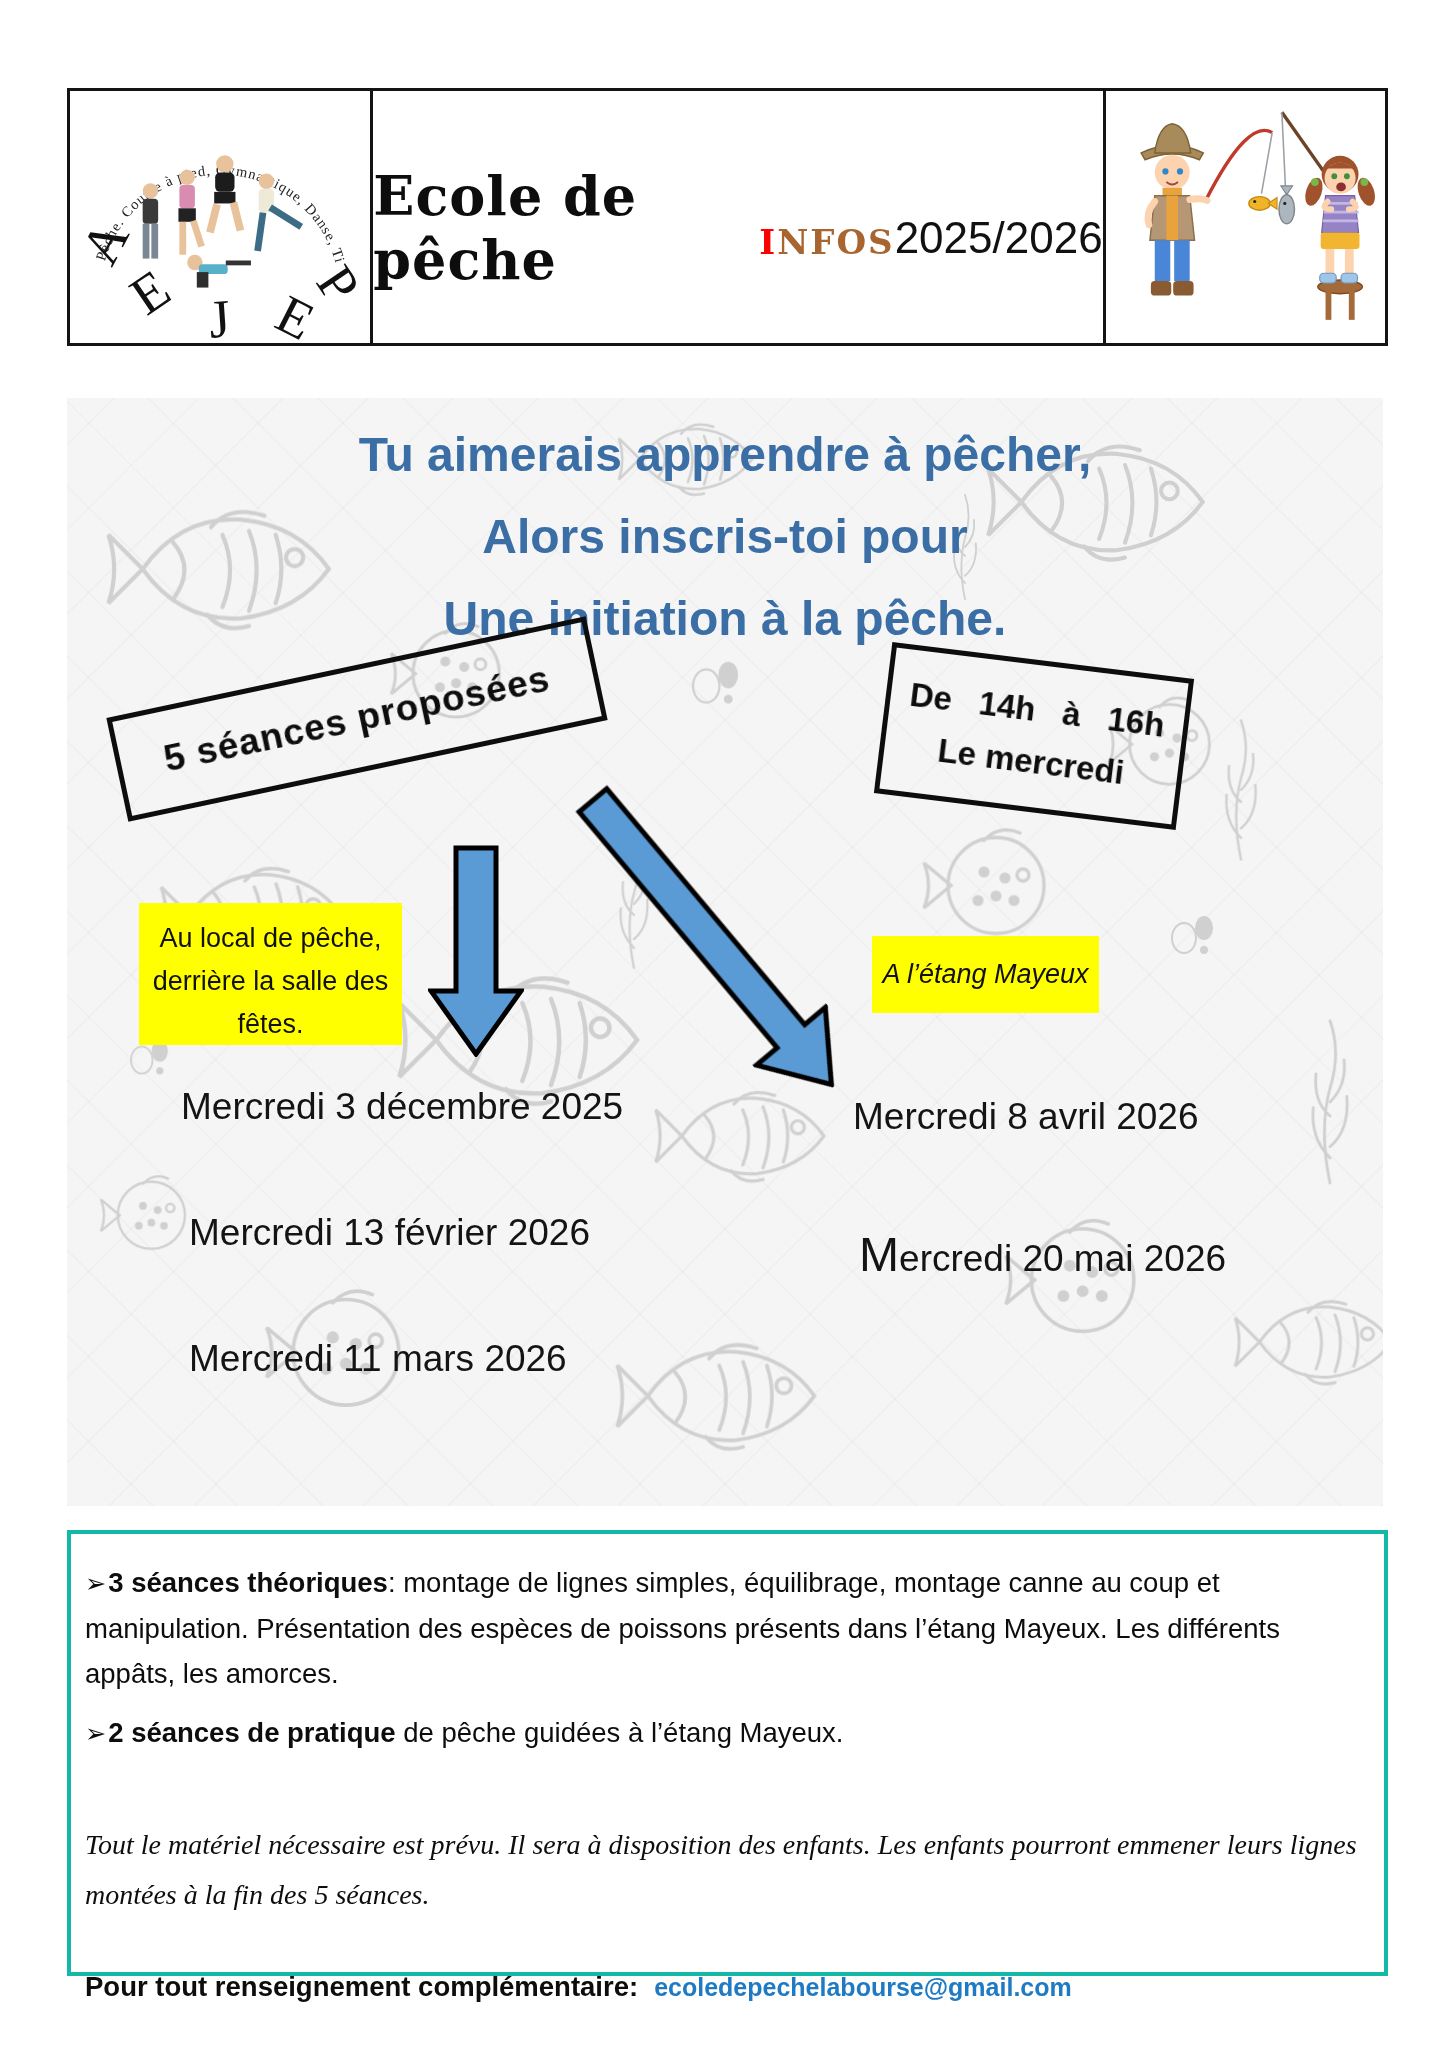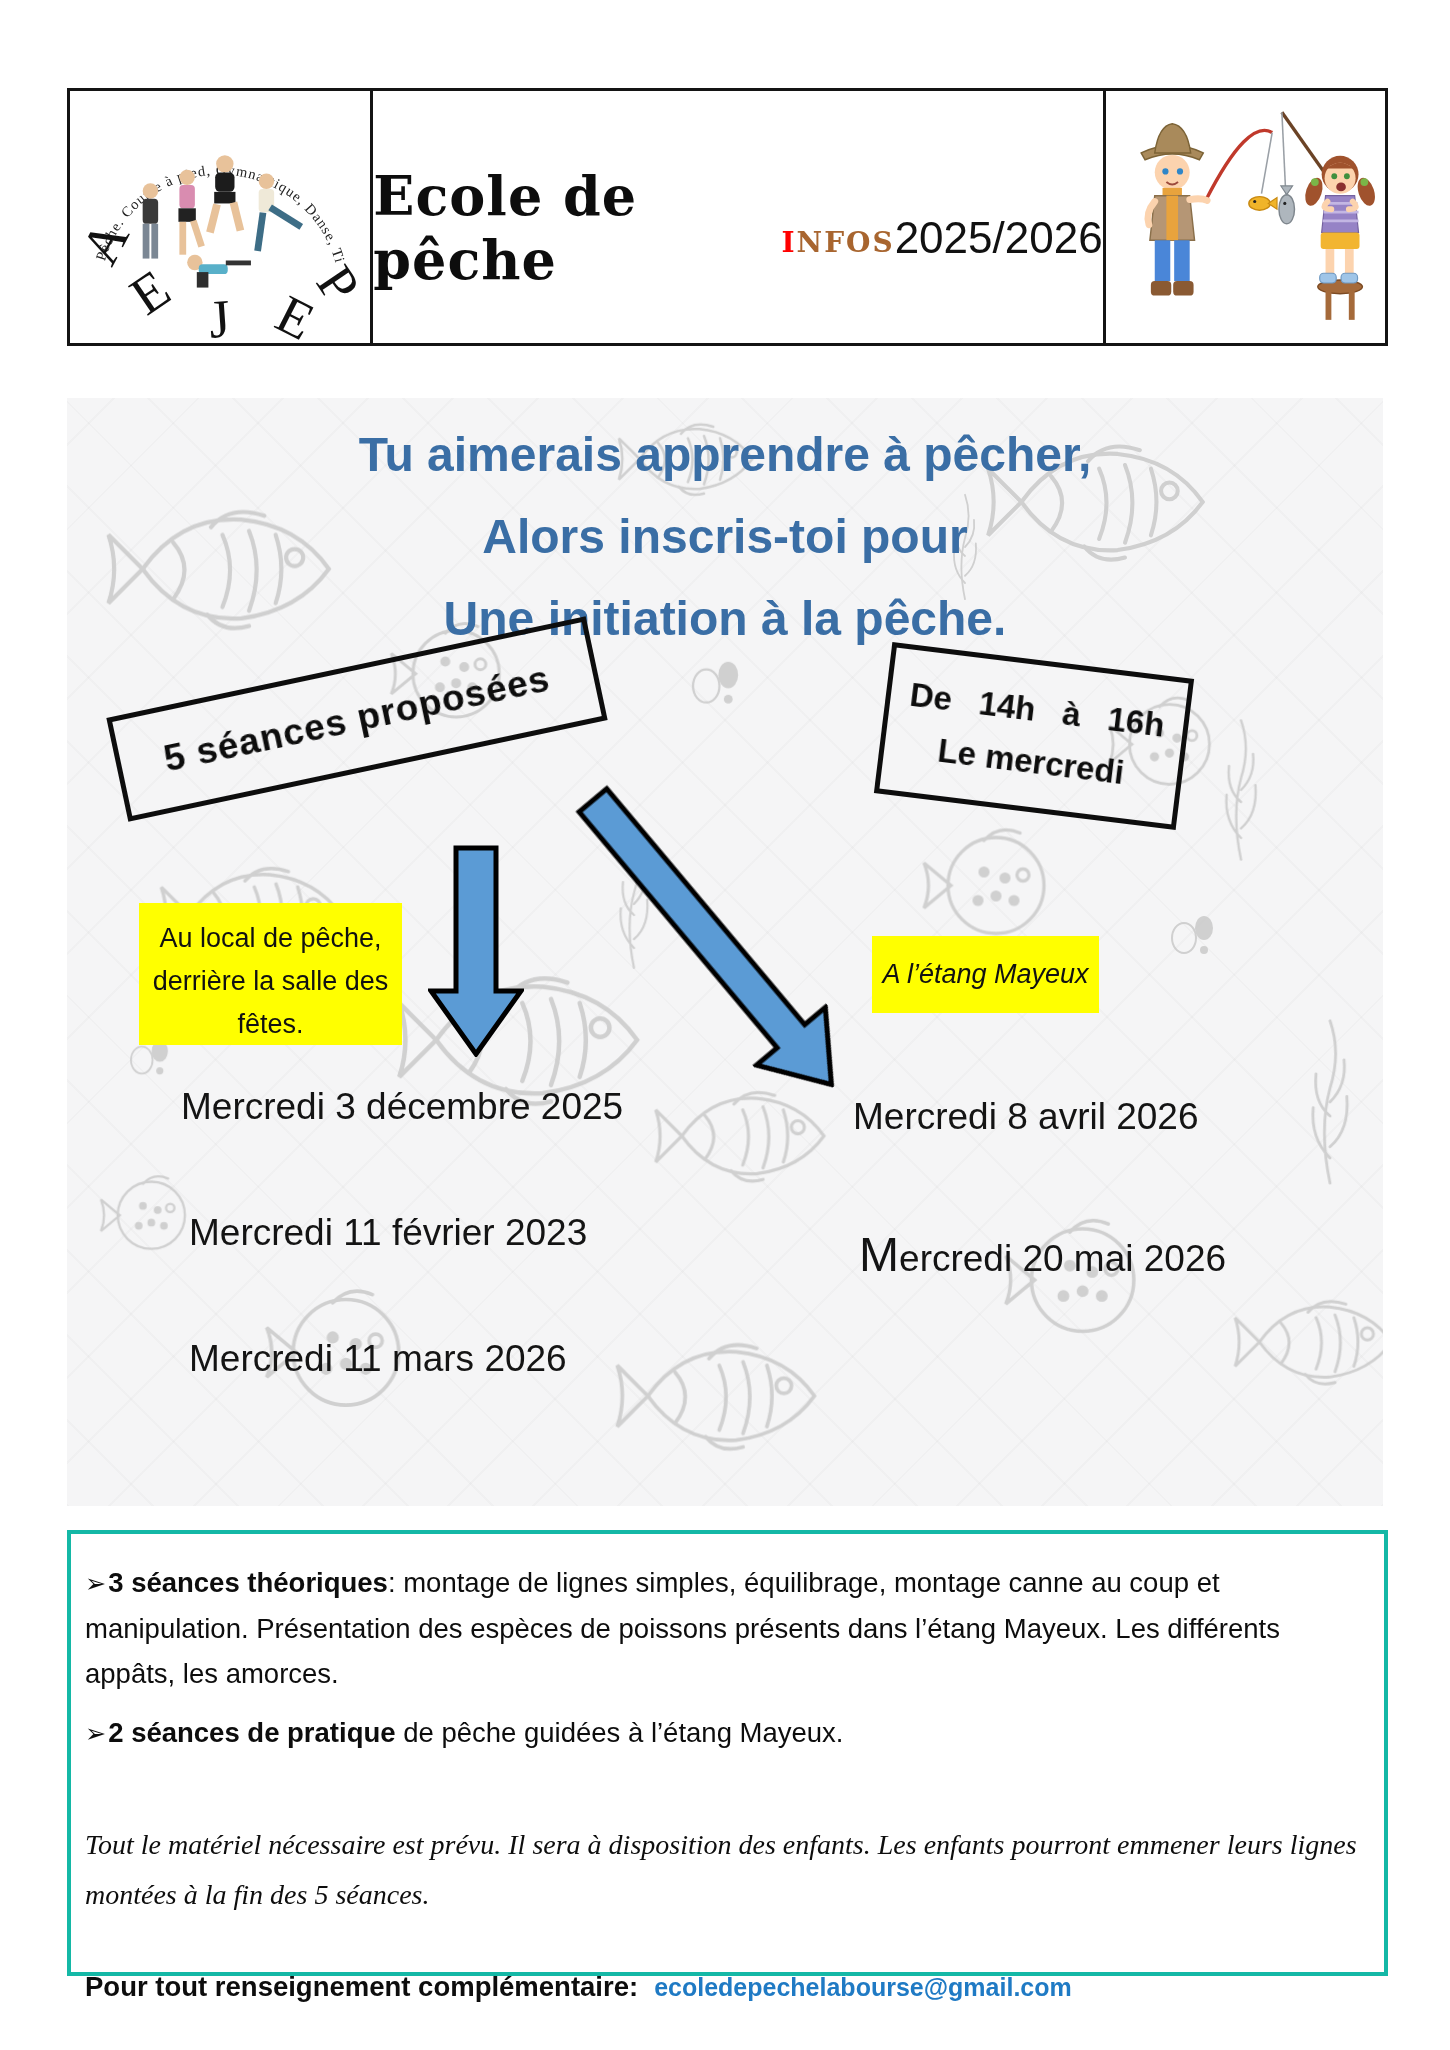--- a/index.html
+++ b/index.html
@@ -19,21 +19,21 @@
     width:737px; border-left:3px solid #141414; border-right:3px solid #141414;
     display:flex; flex-direction:row; align-items:center; padding-top:22px;
   }
   .cell-kids{width:280px; display:flex; align-items:center; justify-content:center;}
   .main-title{
     font-family:"DejaVu Serif", serif; font-weight:800; font-size:54px;
     color:#0d0d0d; letter-spacing:1px; line-height:64px;
   }
   .infos{
     margin-top:28px; font-family:"DejaVu Serif", serif; font-weight:800;
-    font-size:28px; letter-spacing:2px; color:#a8652f;
+    font-size:34px; letter-spacing:2px; color:#a8652f;
   }
   .infos .first{color:#ff0000;}
   .season{margin-top:20px; font-size:44px; color:#111; font-weight:400;}
 
   
   .poster{
     position:absolute; left:67px; top:398px; width:1316px; height:1108px;
     background:
       repeating-linear-gradient(45deg, rgba(150,150,150,0.05) 0 2px, transparent 2px 60px),
       repeating-linear-gradient(-45deg, rgba(150,150,150,0.05) 0 2px, transparent 2px 60px),
@@ -324,21 +324,21 @@
       <div>Au local de pêche,</div>
       <div>derrière la salle des</div>
       <div>fêtes.</div>
     </div>
 
     <div class="note-yellow note-right">
       <span>A l’étang Mayeux</span>
     </div>
 
     <div class="date d1">Mercredi 3 décembre 2025</div>
-    <div class="date d2">Mercredi 11 février 2023</div>
+    <div class="date d2">Mercredi 13 février 2026</div>
     <div class="date d3">Mercredi 11 mars 2026</div>
     <div class="date d4">Mercredi 8 avril 2026</div>
     <div class="date d5 first-cap">Mercredi 20 mai 2026</div>
   </div>
 
   <div class="details">
 
     <div class="item-theory">
       <span class="bullet">➢</span><span class="seg-bold">3 séances théoriques</span><span>: montage de lignes simples, équilibrage, montage canne au coup et manipulation. Présentation des espèces de poissons présents dans l’étang Mayeux. Les différents appâts, les amorces.</span>
     </div>

